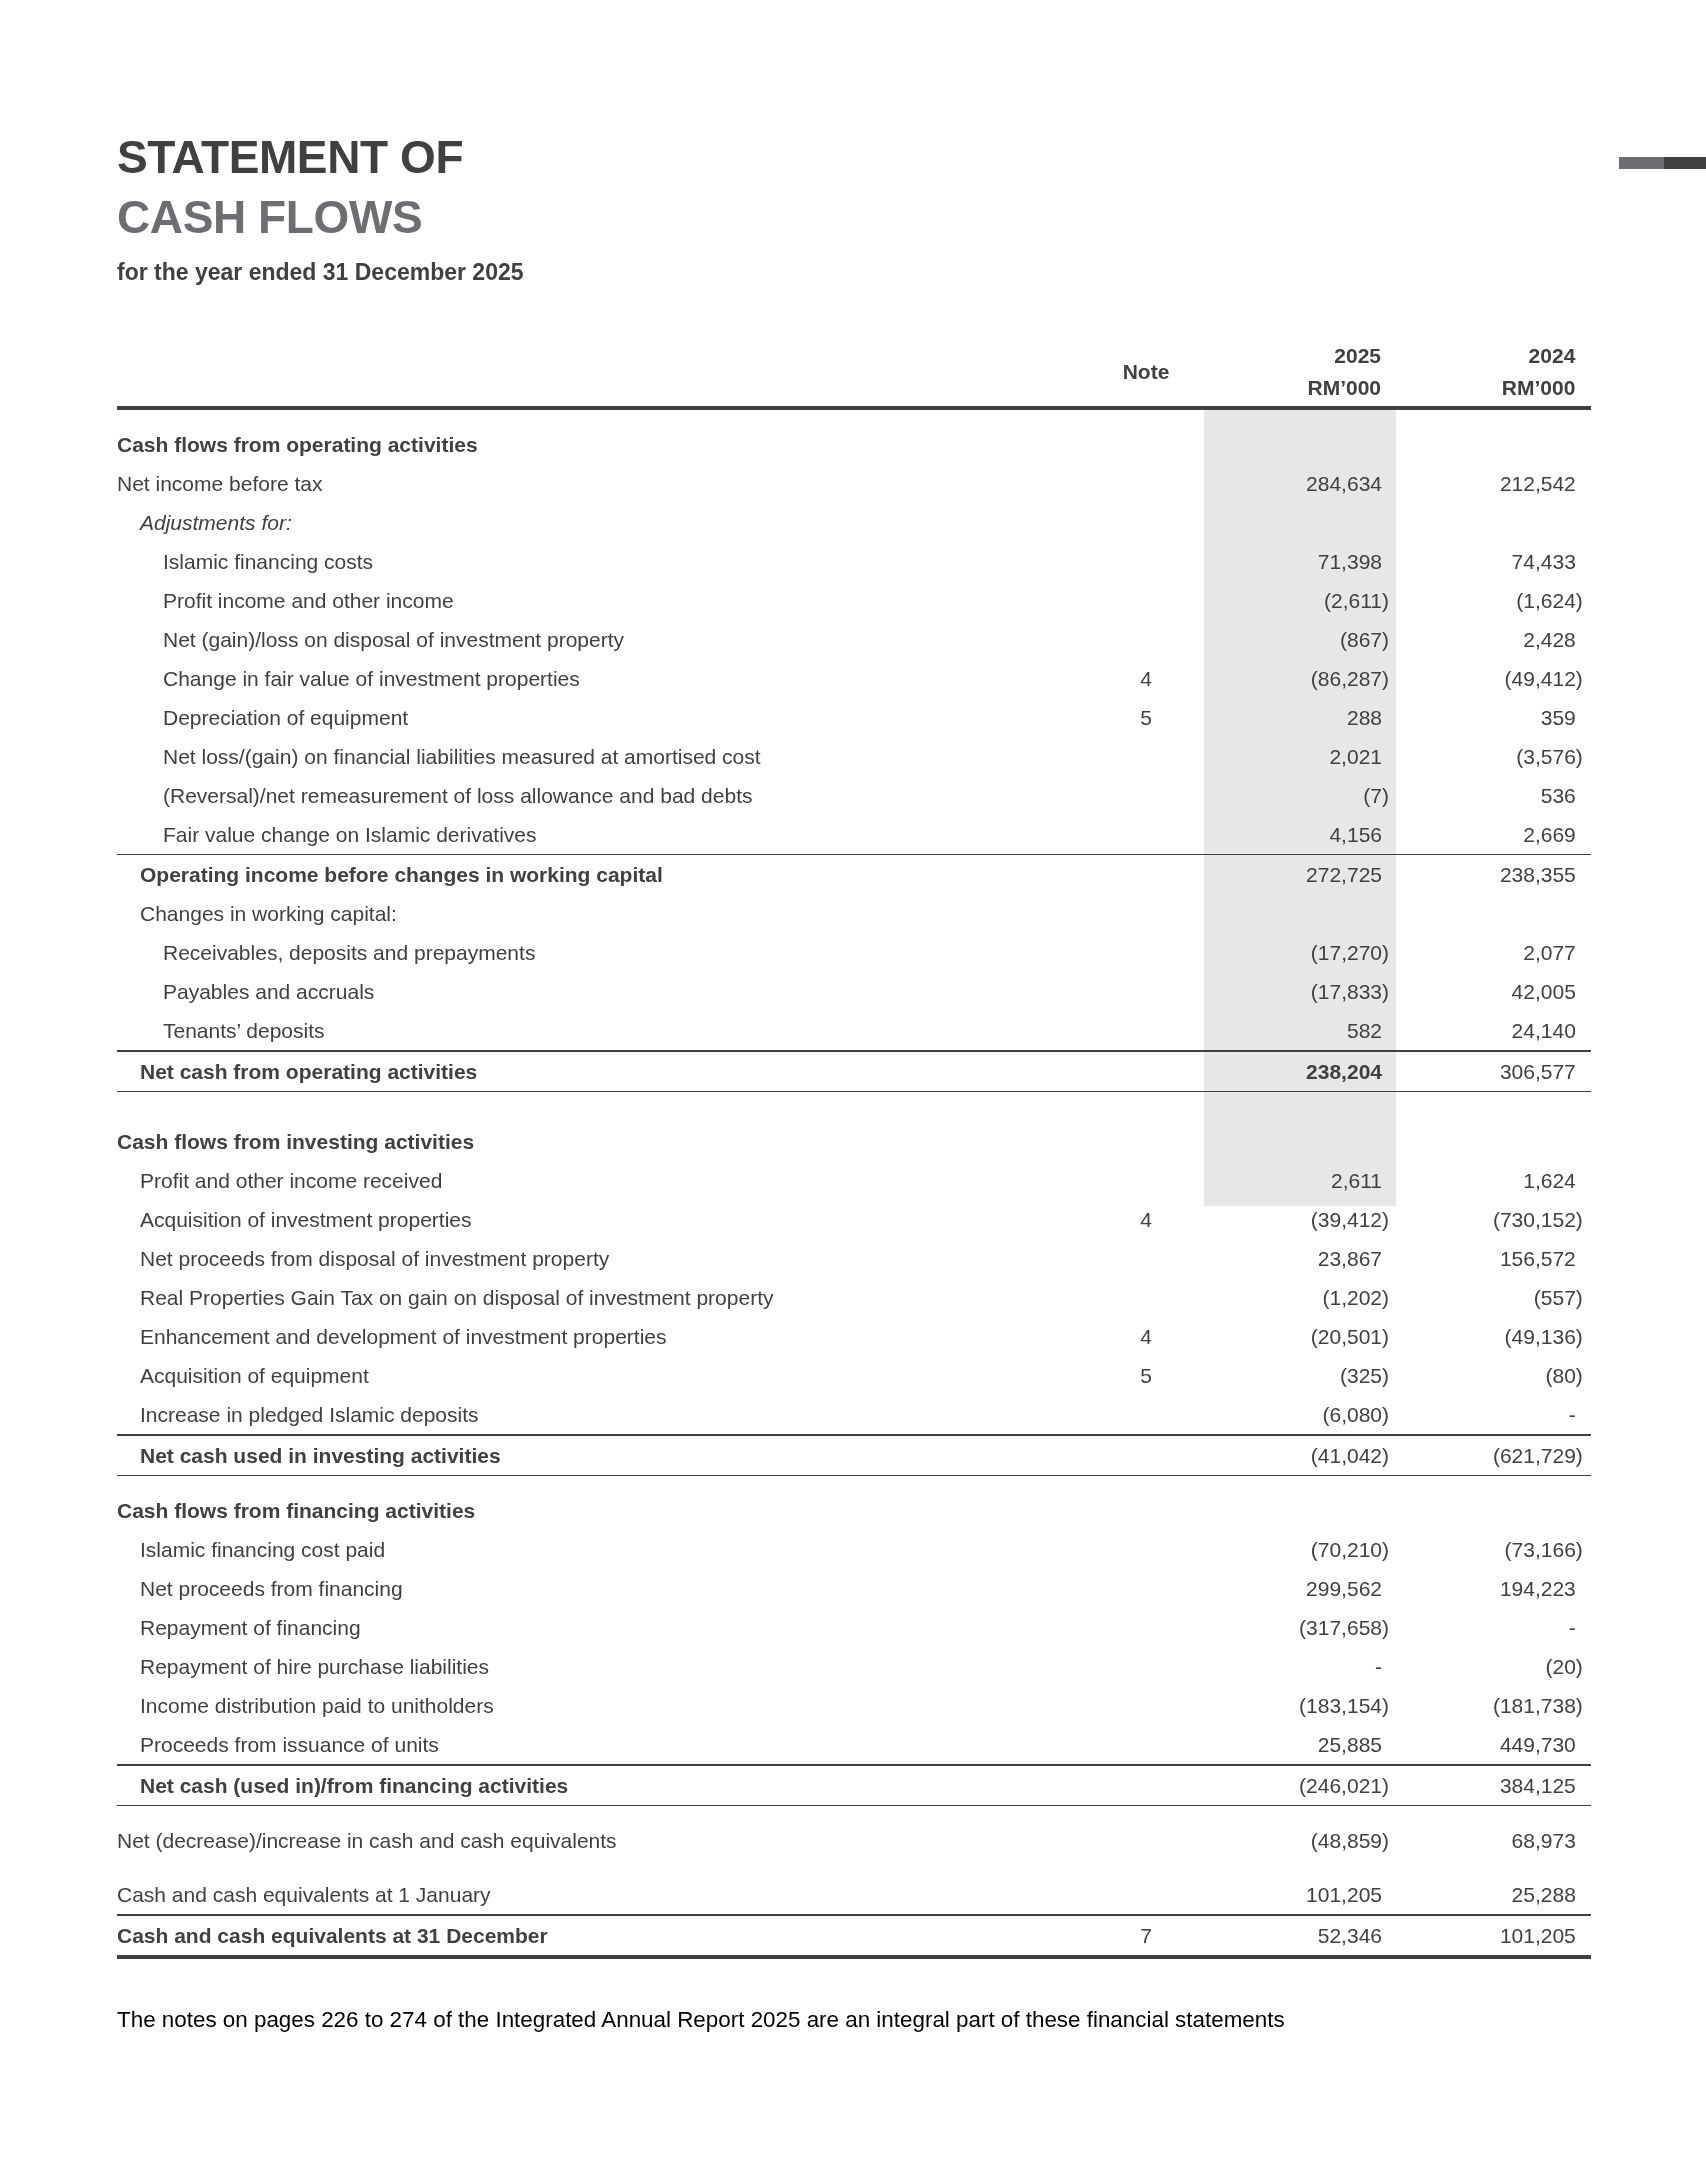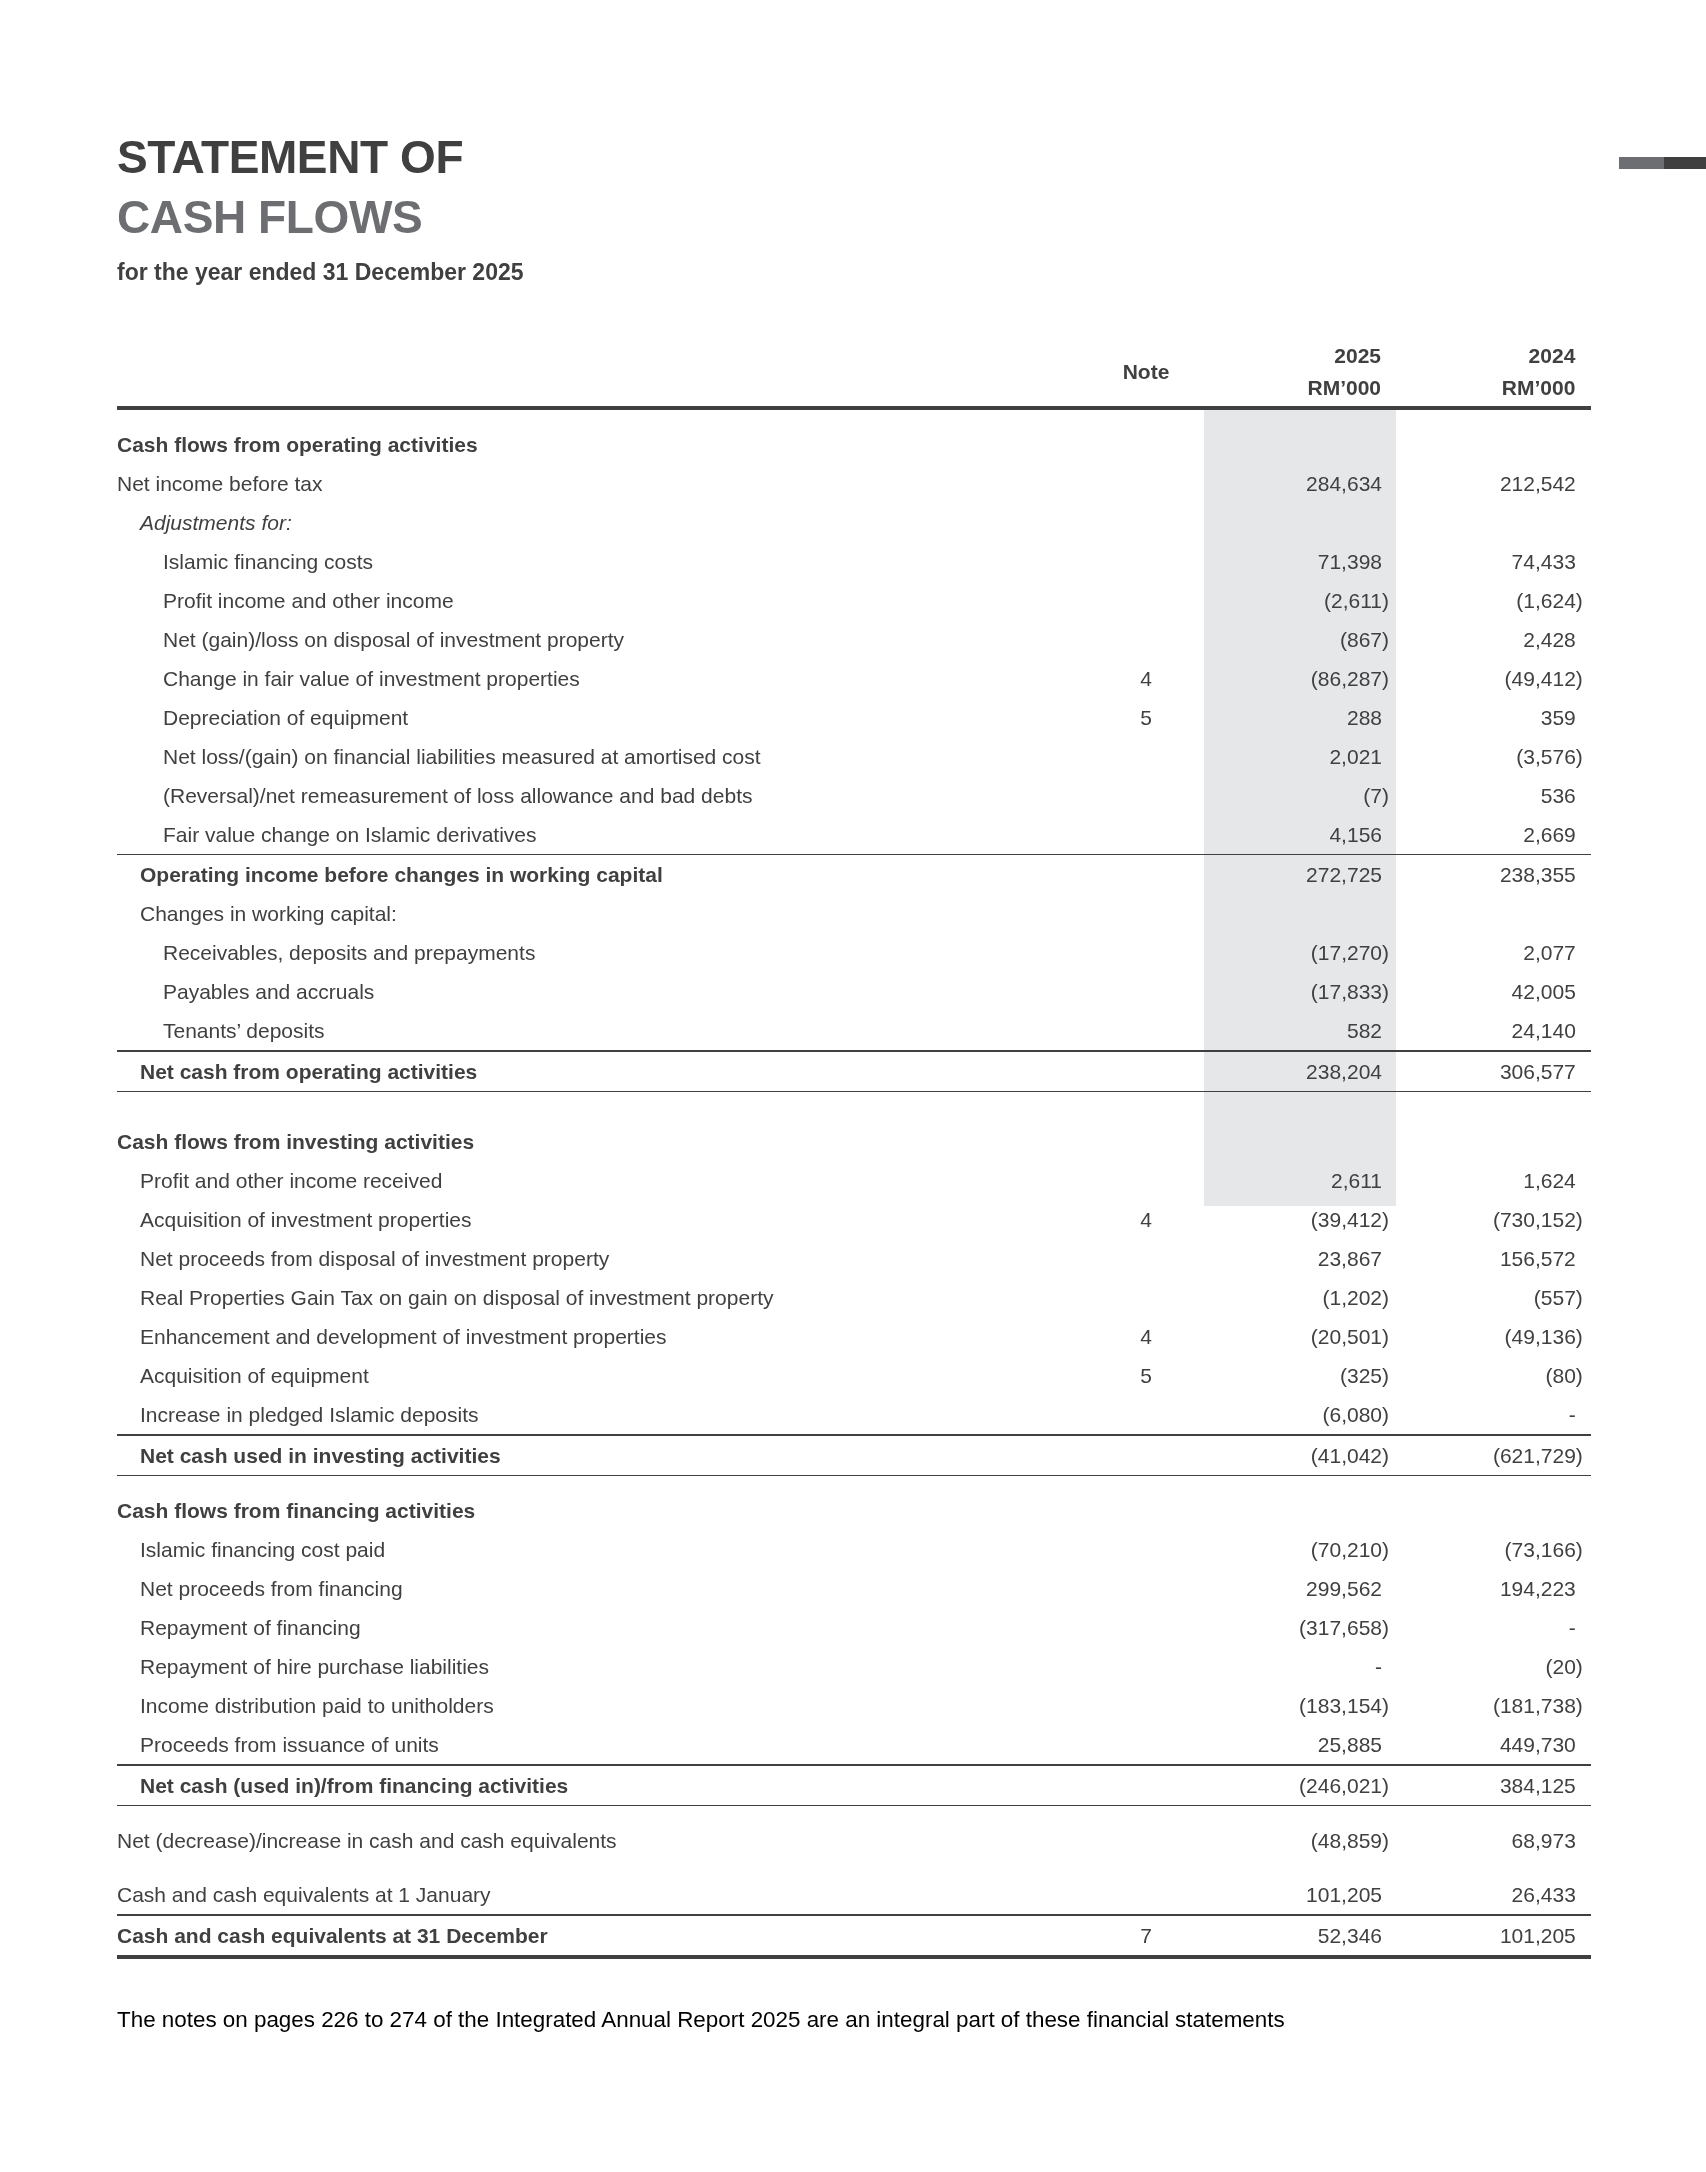--- a/index.html
+++ b/index.html
@@ -145,21 +145,21 @@
     <span class="v2 num num-pos">42,005</span>
   </div>
   <div class="row i2">
     <span class="lbl">Tenants’ deposits</span>
     <span class="v1 num num-pos">582</span>
     <span class="v2 num num-pos">24,140</span>
   </div>
   <div class="line"></div>
   <div class="row i1 bold">
     <span class="lbl">Net cash from operating activities</span>
-    <span class="v1 num num-pos" style="font-weight:normal">238,204</span>
+    <span class="v1 num num-pos" style="font-weight:bold">238,204</span>
     <span class="v2 num num-pos" style="font-weight:normal">306,577</span>
   </div>
   <div class="line"></div>
 
   <div class="row bold gap-mid" style="margin-top:30px">
     <span class="lbl">Cash flows from investing activities</span>
   </div>
   <div class="row i1">
     <span class="lbl">Profit and other income received</span>
     <span class="v1 num num-pos">2,611</span>
@@ -248,21 +248,21 @@
   <div class="line"></div>
 
   <div class="row" style="margin-top:15px">
     <span class="lbl">Net (decrease)/increase in cash and cash equivalents</span>
     <span class="v1 num">(48,859)</span>
     <span class="v2 num num-pos">68,973</span>
   </div>
   <div class="row" style="margin-top:15px">
     <span class="lbl">Cash and cash equivalents at 1 January</span>
     <span class="v1 num num-pos">101,205</span>
-    <span class="v2 num num-pos">26,433</span>
+    <span class="v2 num num-pos">25,288</span>
   </div>
   <div class="line"></div>
   <div class="row bold">
     <span class="lbl">Cash and cash equivalents at 31 December</span>
     <span class="nt" style="font-weight:normal">7</span>
     <span class="v1 num num-pos" style="font-weight:normal">52,346</span>
     <span class="v2 num num-pos" style="font-weight:normal">101,205</span>
   </div>
   <div class="thick-bottom"></div>
 </div>

